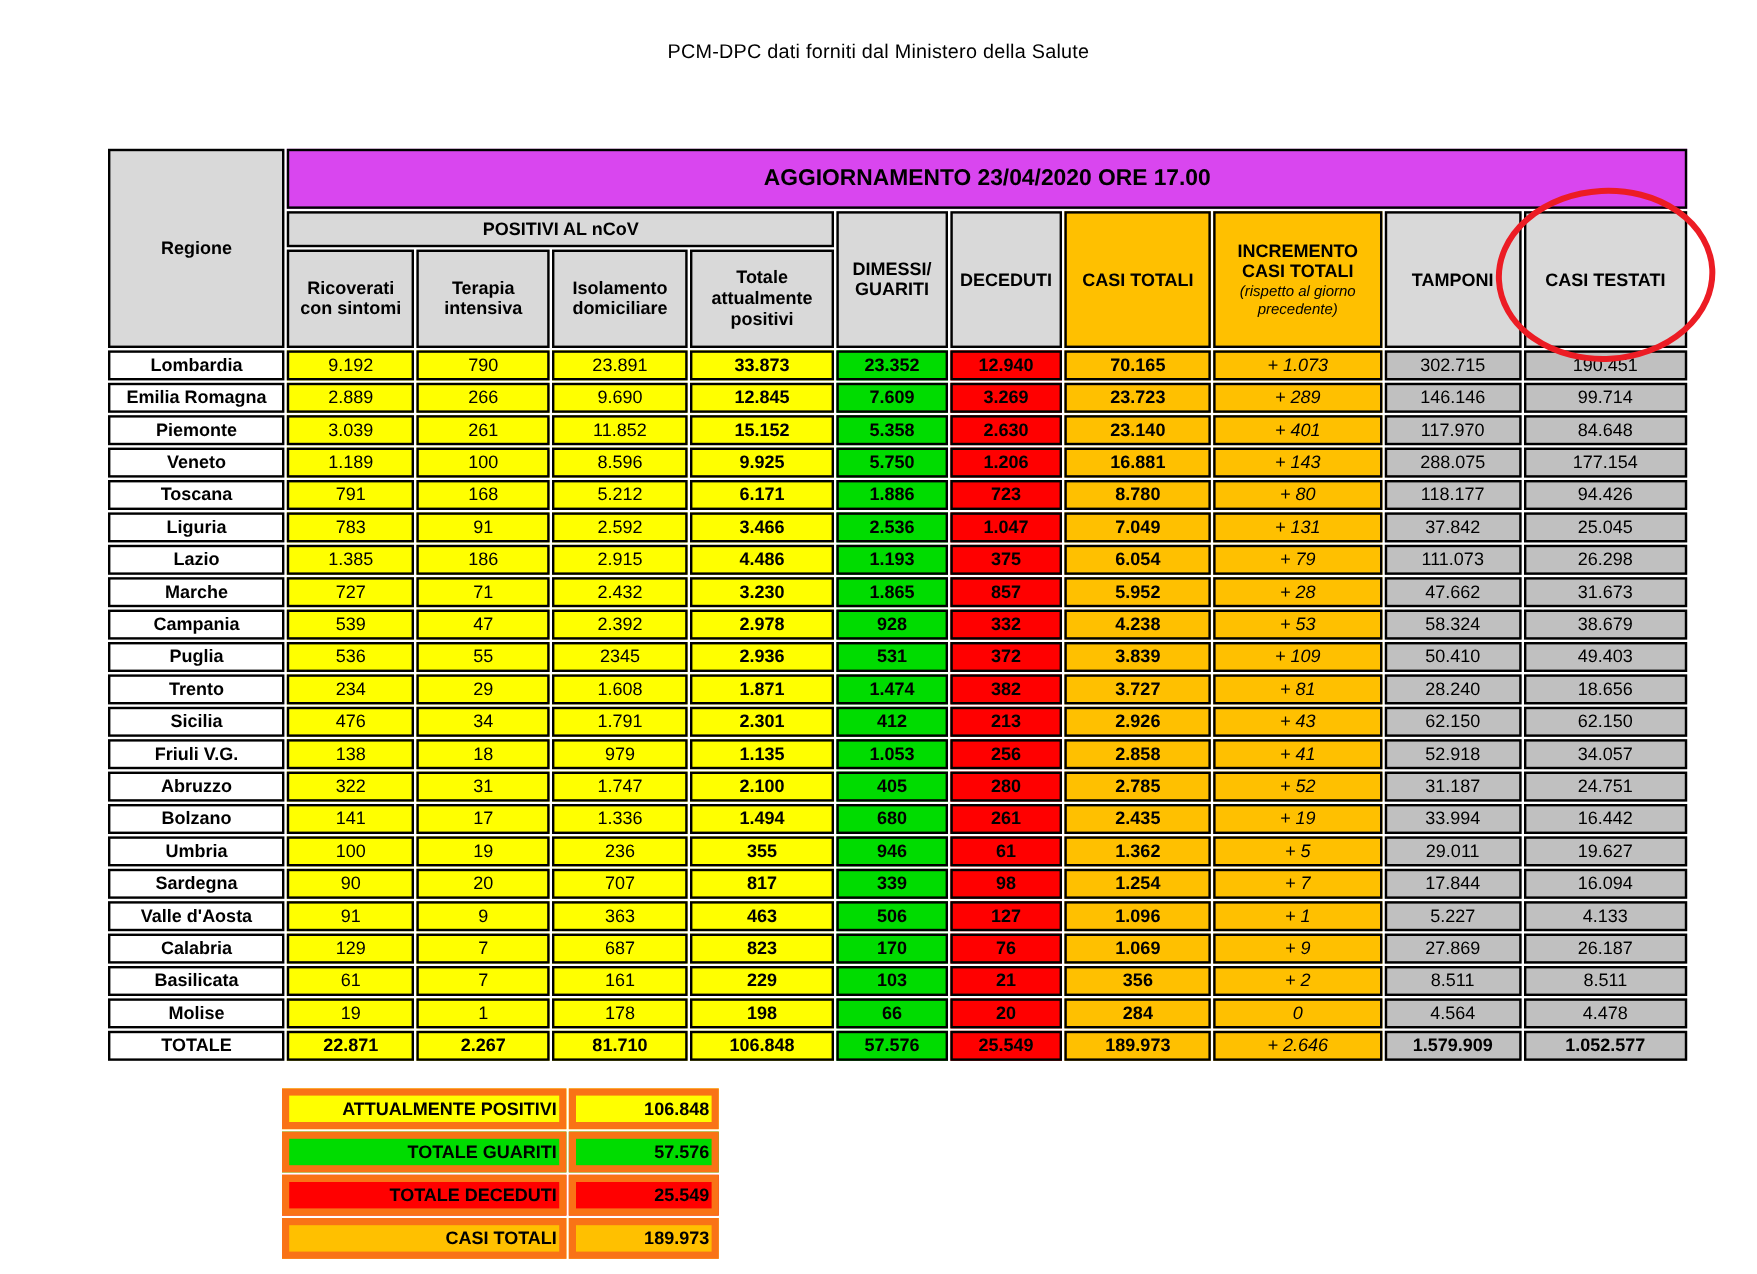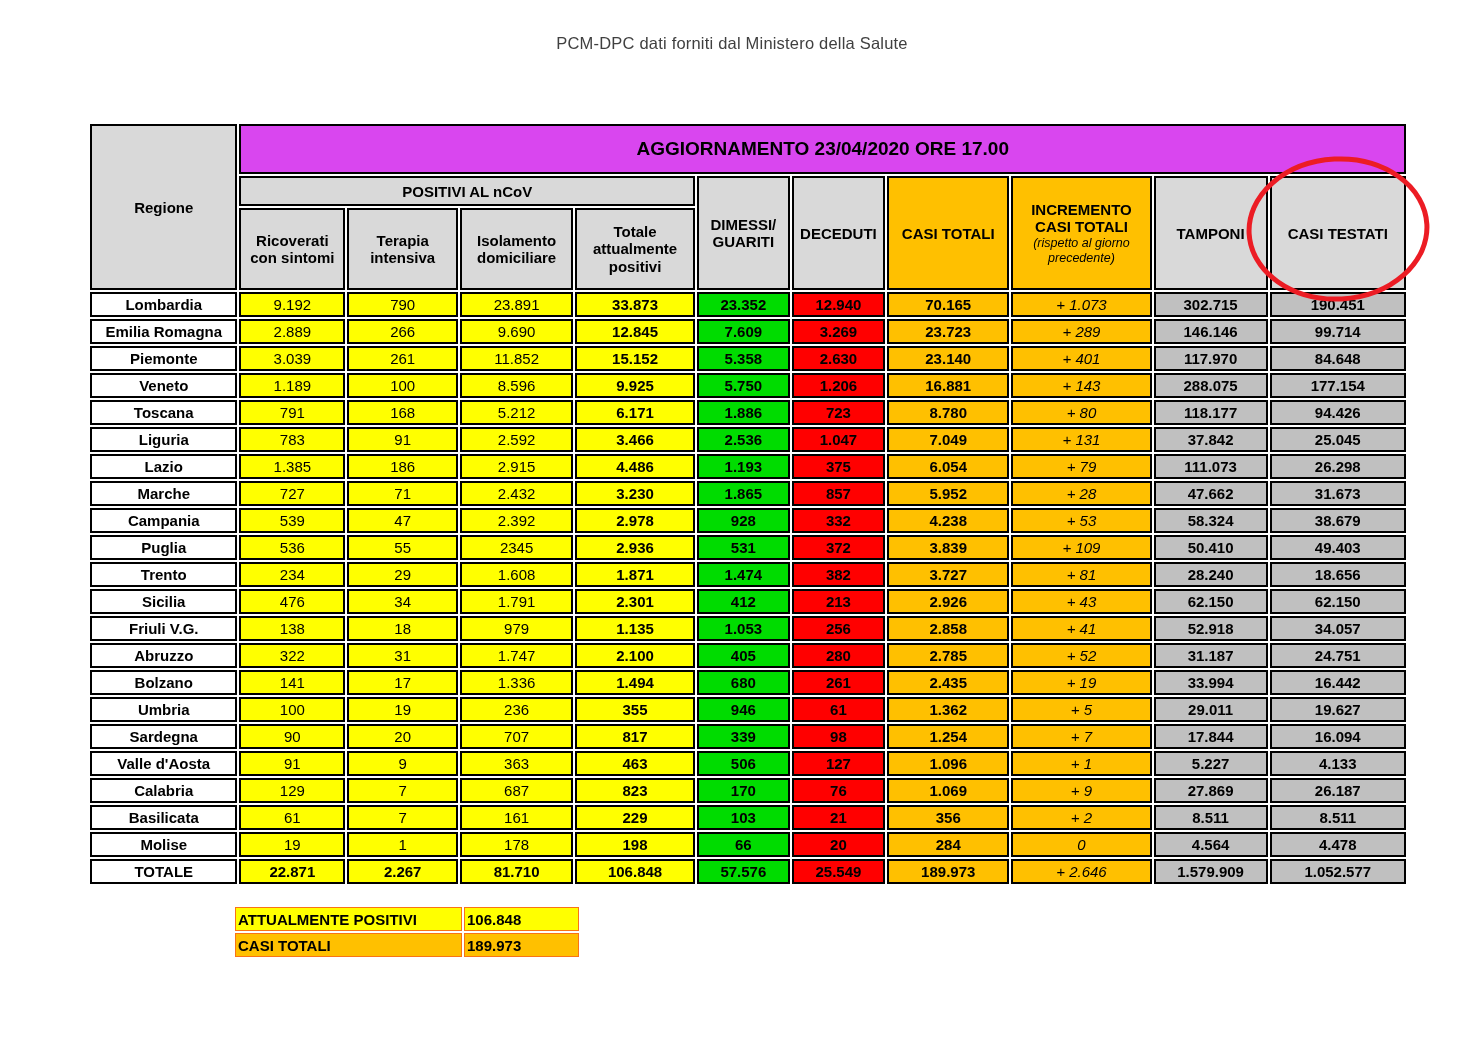--- a/index.html
+++ b/index.html
@@ -1,43 +1,43 @@
 <!DOCTYPE html>
 <html><head>
 <meta charset="utf-8">
 <style>
   html,body{margin:0;padding:0;background:#fff;}
   .page{position:relative;width:1464px;height:1062px;background:#ffffff;
         font-family:"Liberation Sans",sans-serif;color:#000;overflow:hidden;}
   .page-title{position:absolute;top:34px;left:0;width:1464px;text-align:center;
-        font-size:16.5px;color:#404040;letter-spacing:.2px;}
+        font-size:16.5px;color:#000000;letter-spacing:.2px;}
   table.main{position:absolute;left:88px;top:122px;width:1320px;
         border-collapse:separate;border-spacing:2px;table-layout:fixed;
         background:#fff;}
   table.main td,table.main th{border:2px solid #000;text-align:center;
         vertical-align:middle;padding:0 2px;overflow:hidden;box-sizing:content-box;}
   .hgrey{background:#d9d9d9;font-weight:bold;}
   .banner{background:#d946ef;font-weight:bold;font-size:19px;height:46px;}
   .group{font-size:15px;height:26px;}
   .subh{font-size:15px;line-height:1.15;height:78px;}
   .ho{background:#ffc000;font-weight:bold;font-size:15px;}
   .note{font-size:12.5px;font-style:italic;font-weight:normal;line-height:1.2;margin-top:1px;}
   table.main tbody td{height:21px;font-size:15px;line-height:1.05;}
   .rg{background:#ffffff;font-weight:bold;}
   .y{background:#ffff00;}
   .g{background:#00dc00;font-weight:bold;}
   .r{background:#ff0000;font-weight:bold;}
   .o{background:#ffc000;font-weight:bold;}
   .oi{background:#ffc000;font-style:italic;}
-  .gy{background:#c0c0c0;font-weight:bold;}
+  .gy{background:#c0c0c0;font-weight:normal;}
   .b{font-weight:bold;margin-top:20px;}
   svg.annot{position:absolute;left:1238px;top:150px;pointer-events:none;}
   table.legend{position:absolute;left:233px;top:905px;border-collapse:separate;
         border-spacing:2px;table-layout:fixed;}
-  table.legend td{border:1px solid #f97316;height:22px;text-align:left;
+  table.legend td{border:6px solid #f97316;height:22px;text-align:right;
         font-size:15px;font-weight:bold;padding:0 2px;}
   .lg-label{width:221px;}
   .lg-value{width:109px;}
 </style>
 </head>
 <body>
 
 <div class="page">
 
   <div class="page-title">PCM-DPC dati forniti dal Ministero della Salute</div>
@@ -374,19 +374,27 @@
     <ellipse cx="100" cy="79" rx="89" ry="70" fill="none" stroke-width="5" transform="rotate(-3 100 79)" stroke="#ec1c24"></ellipse>
   </svg>
 
   <table class="legend">
     <tbody id="legend-body">
         <tr>
           <td class="lg-label" style="background: rgb(255, 255, 0);">ATTUALMENTE POSITIVI</td>
           <td class="lg-value" style="background: rgb(255, 255, 0);">106.848</td>
         </tr>
         <tr>
+          <td class="lg-label" style="background: rgb(0, 220, 0);">TOTALE GUARITI</td>
+          <td class="lg-value" style="background: rgb(0, 220, 0);">57.576</td>
+        </tr>
+        <tr>
+          <td class="lg-label" style="background: rgb(255, 0, 0);">TOTALE DECEDUTI</td>
+          <td class="lg-value" style="background: rgb(255, 0, 0);">25.549</td>
+        </tr>
+        <tr>
           <td class="lg-label" style="background: rgb(255, 192, 0);">CASI TOTALI</td>
           <td class="lg-value" style="background: rgb(255, 192, 0);">189.973</td>
         </tr>
       </tbody>
   </table>
 
 </div>
 
 </body></html>

